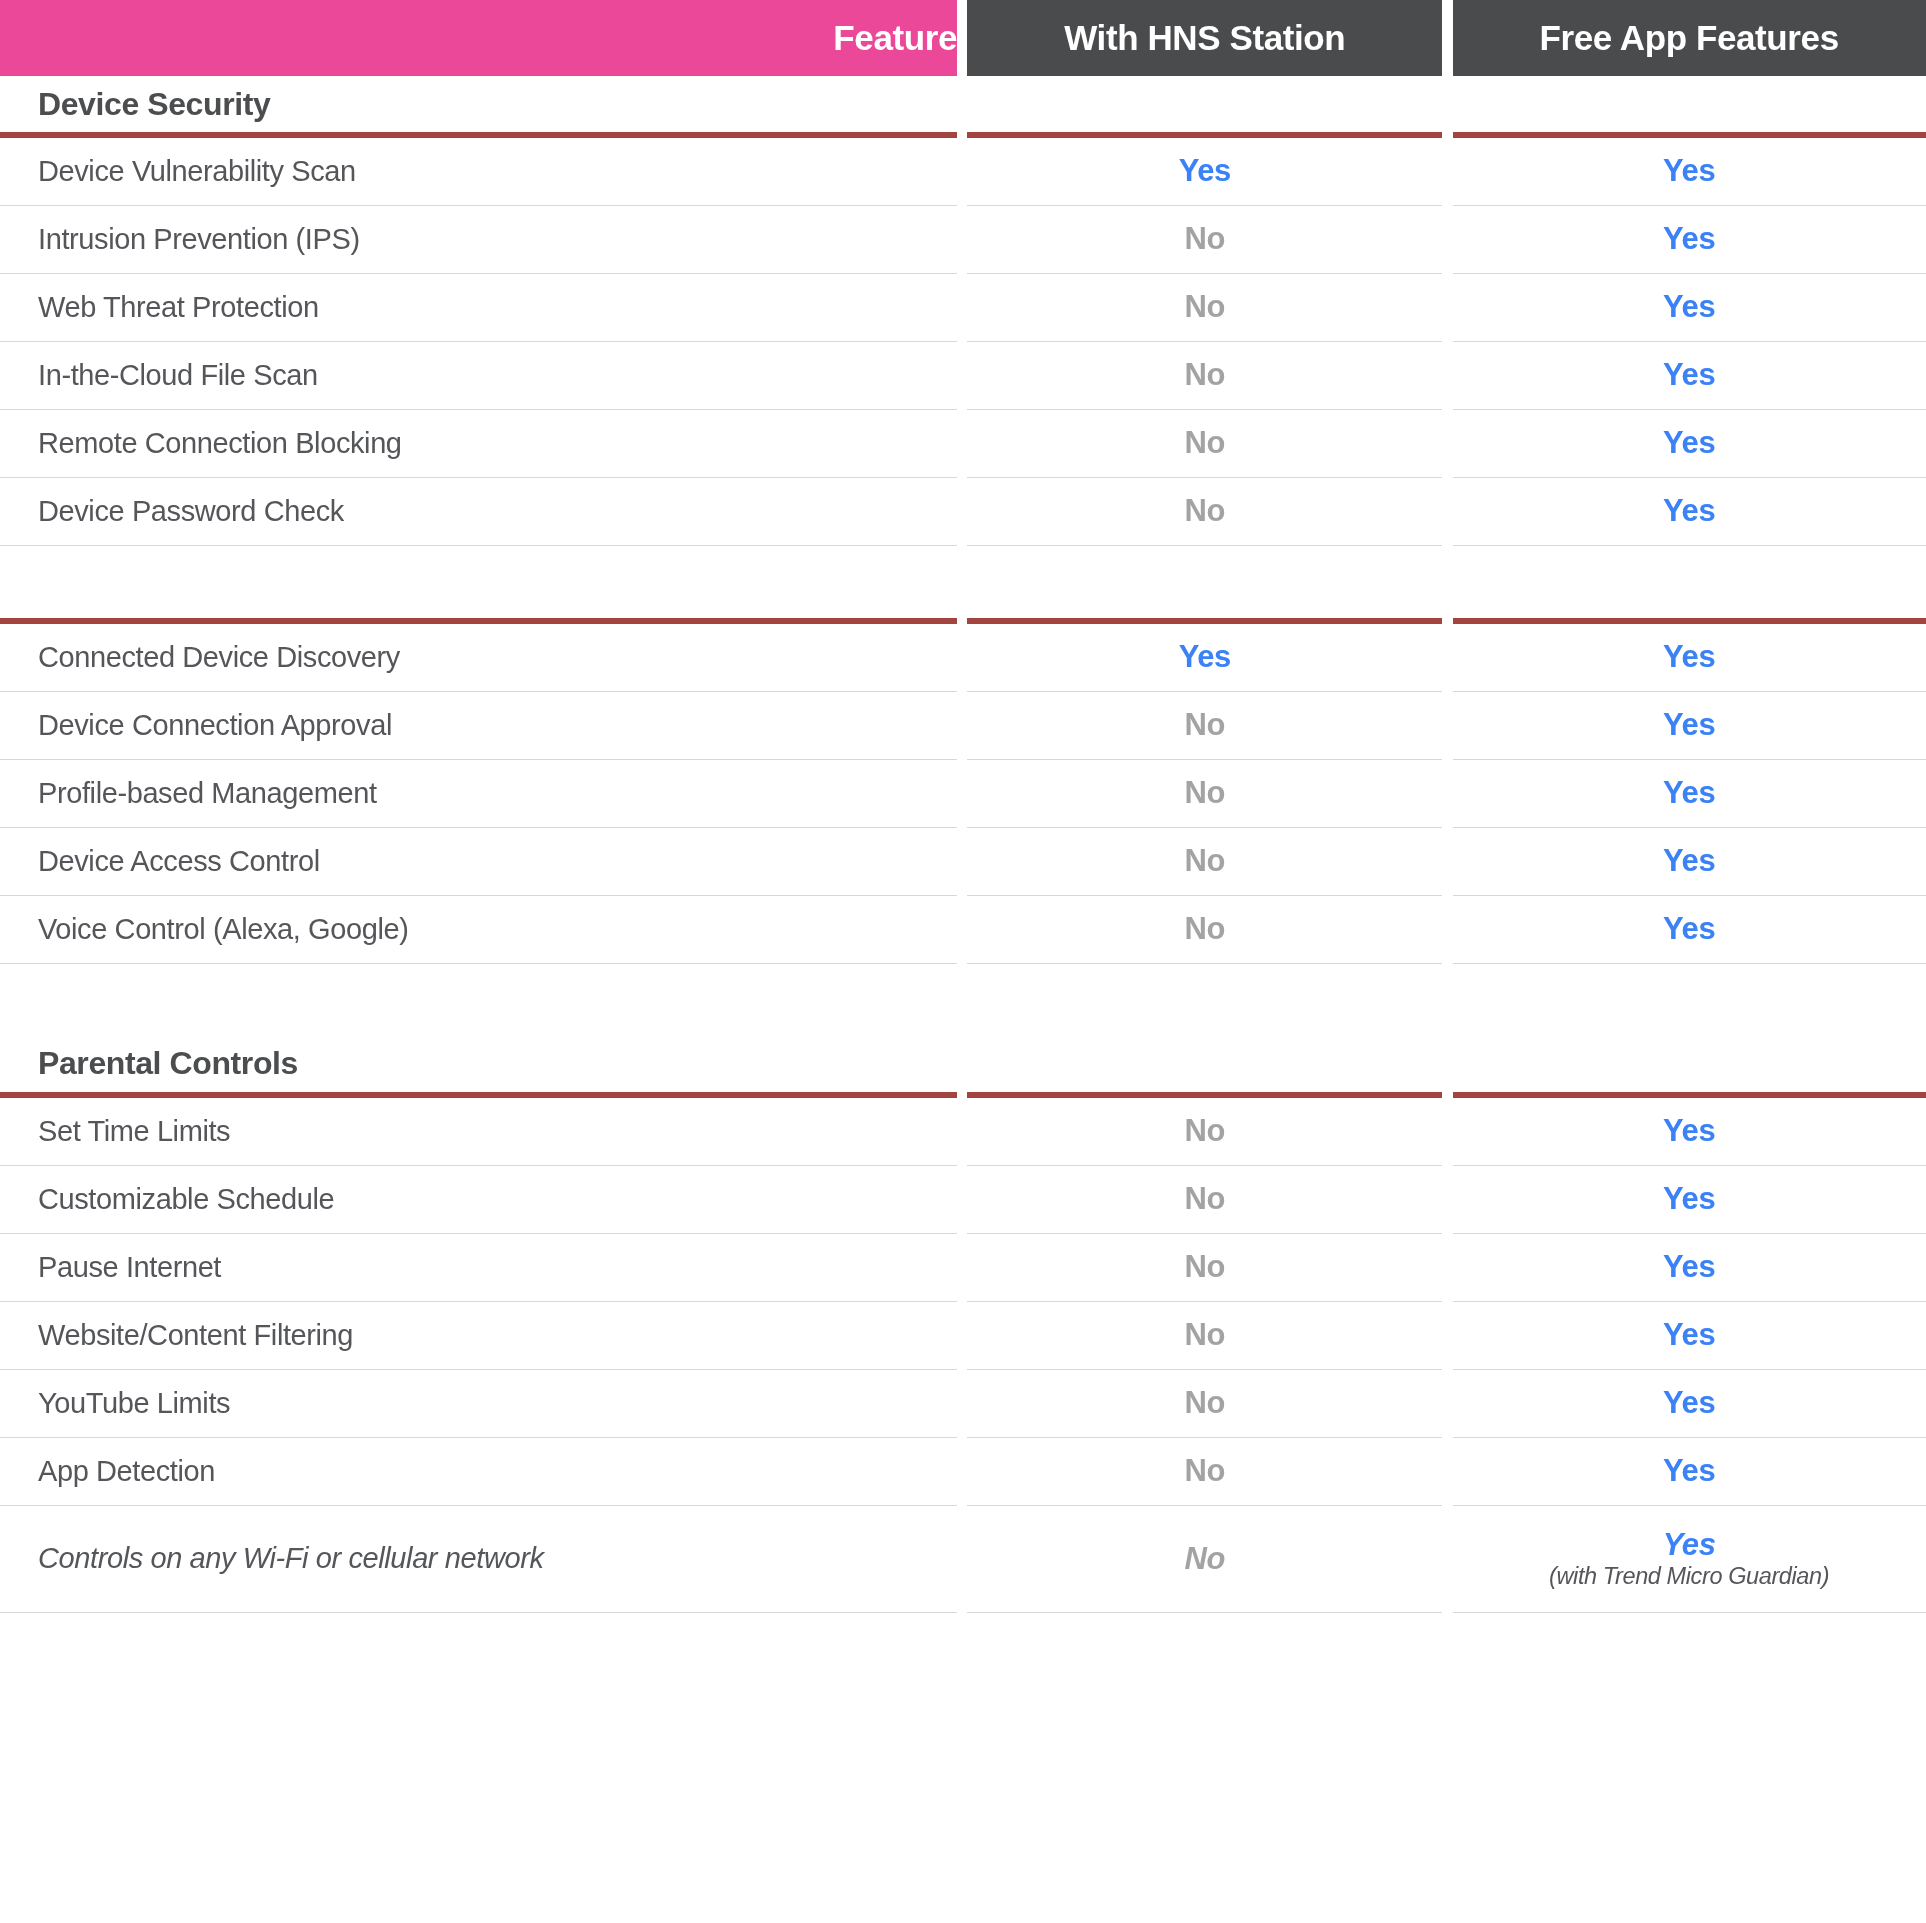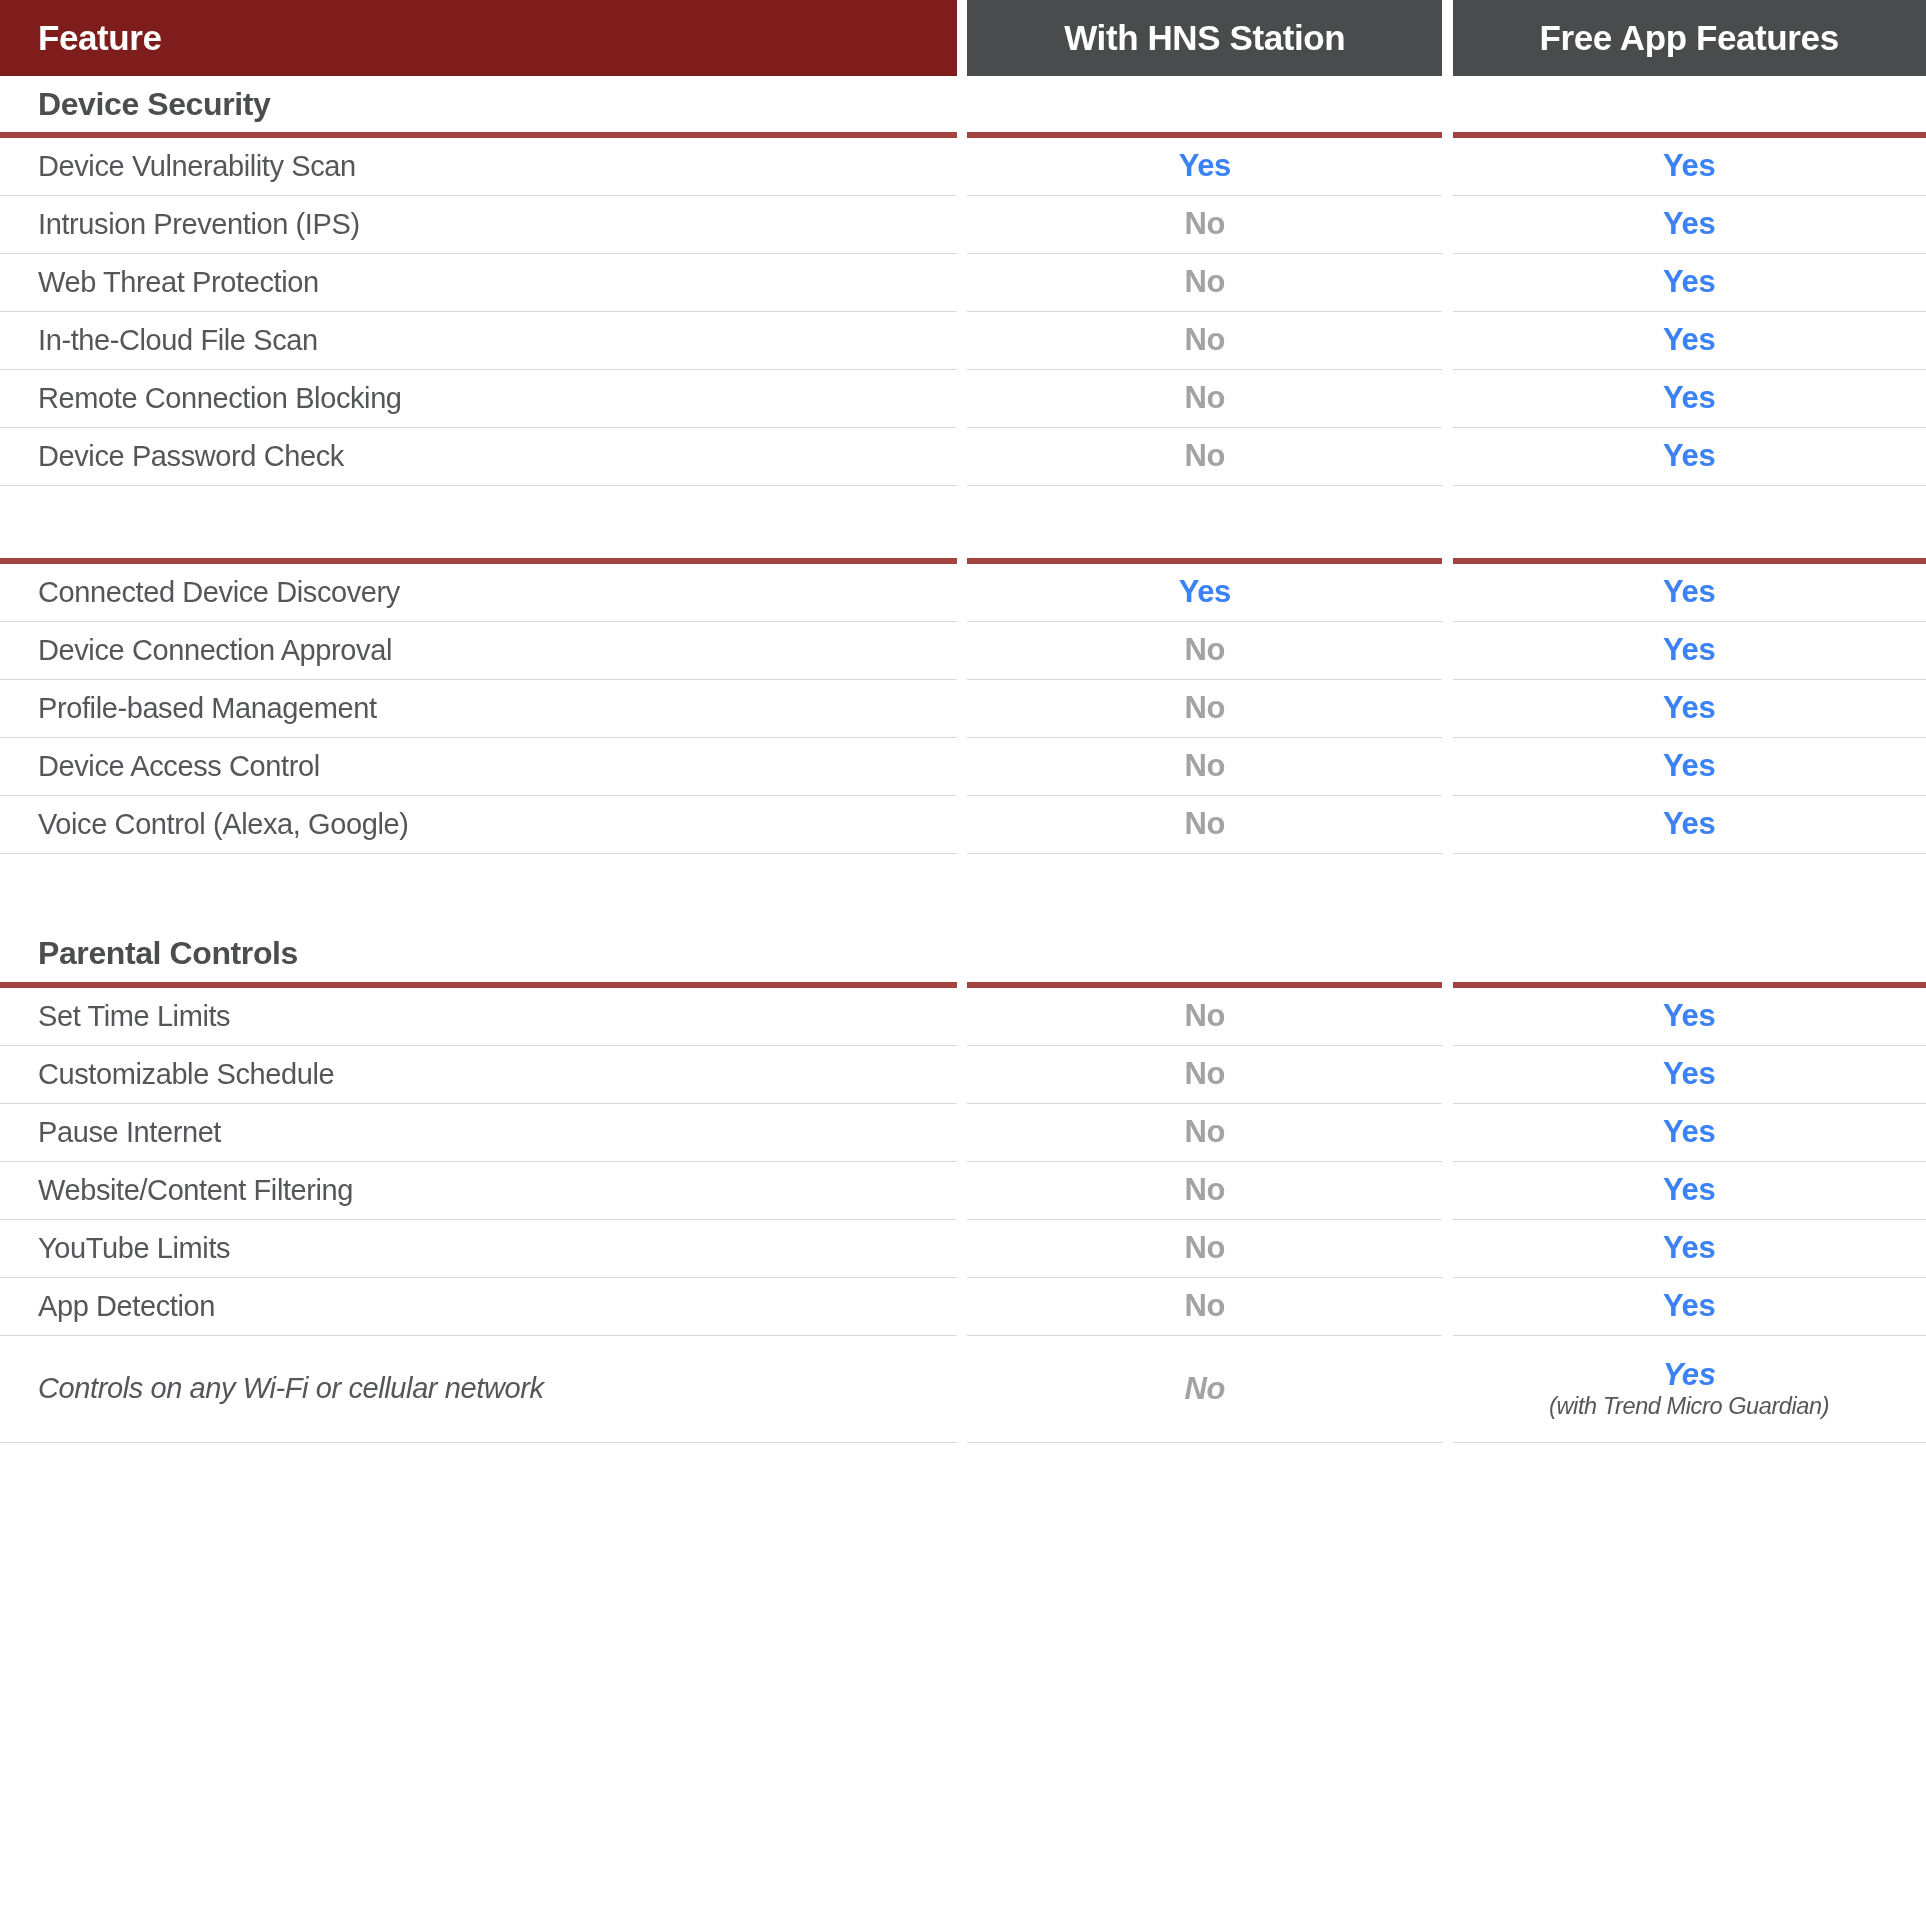--- a/index.html
+++ b/index.html
@@ -12,28 +12,29 @@
     position: relative;
   }
   .cols {
     display: grid;
     grid-template-columns: 957px 475px 473px;
     column-gap: 10.3px;
   }
   
   .table-header { height: 76px; }
   .th-feature {
-    background: #7f1d1d;
+    background: #ec4899;
     color: #ffffff;
     font-size: 35px;
     font-weight: bold;
     display: flex;
     align-items: center;
     padding-left: 38px;
     letter-spacing: -0.4px;
+    justify-content: flex-end;
   }
   .th-col {
     background: #4a4b4d;
     color: #ffffff;
     font-size: 35px;
     font-weight: bold;
     display: flex;
     align-items: center;
     justify-content: center;
     letter-spacing: -0.4px;
@@ -48,21 +49,21 @@
     padding-left: 38px;
   }
   .section-title {
     font-size: 32px;
     font-weight: bold;
     color: #4c4d4f;
     letter-spacing: -0.4px;
   }
   .red-divider-seg { height: 5.9px; background: #a34441; }
   
-  .row { height: 58px; }
+  .row { height: 68px; }
   .row.tall { height: 107px; font-style: italic; }
   .row > div { border-bottom: 1.5px solid #d8d8d8; }
   .cell-feature {
     display: flex;
     align-items: center;
     padding-left: 38px;
     font-size: 29px;
     font-weight: 300;
     color: #55565a;
     letter-spacing: -0.4px;

